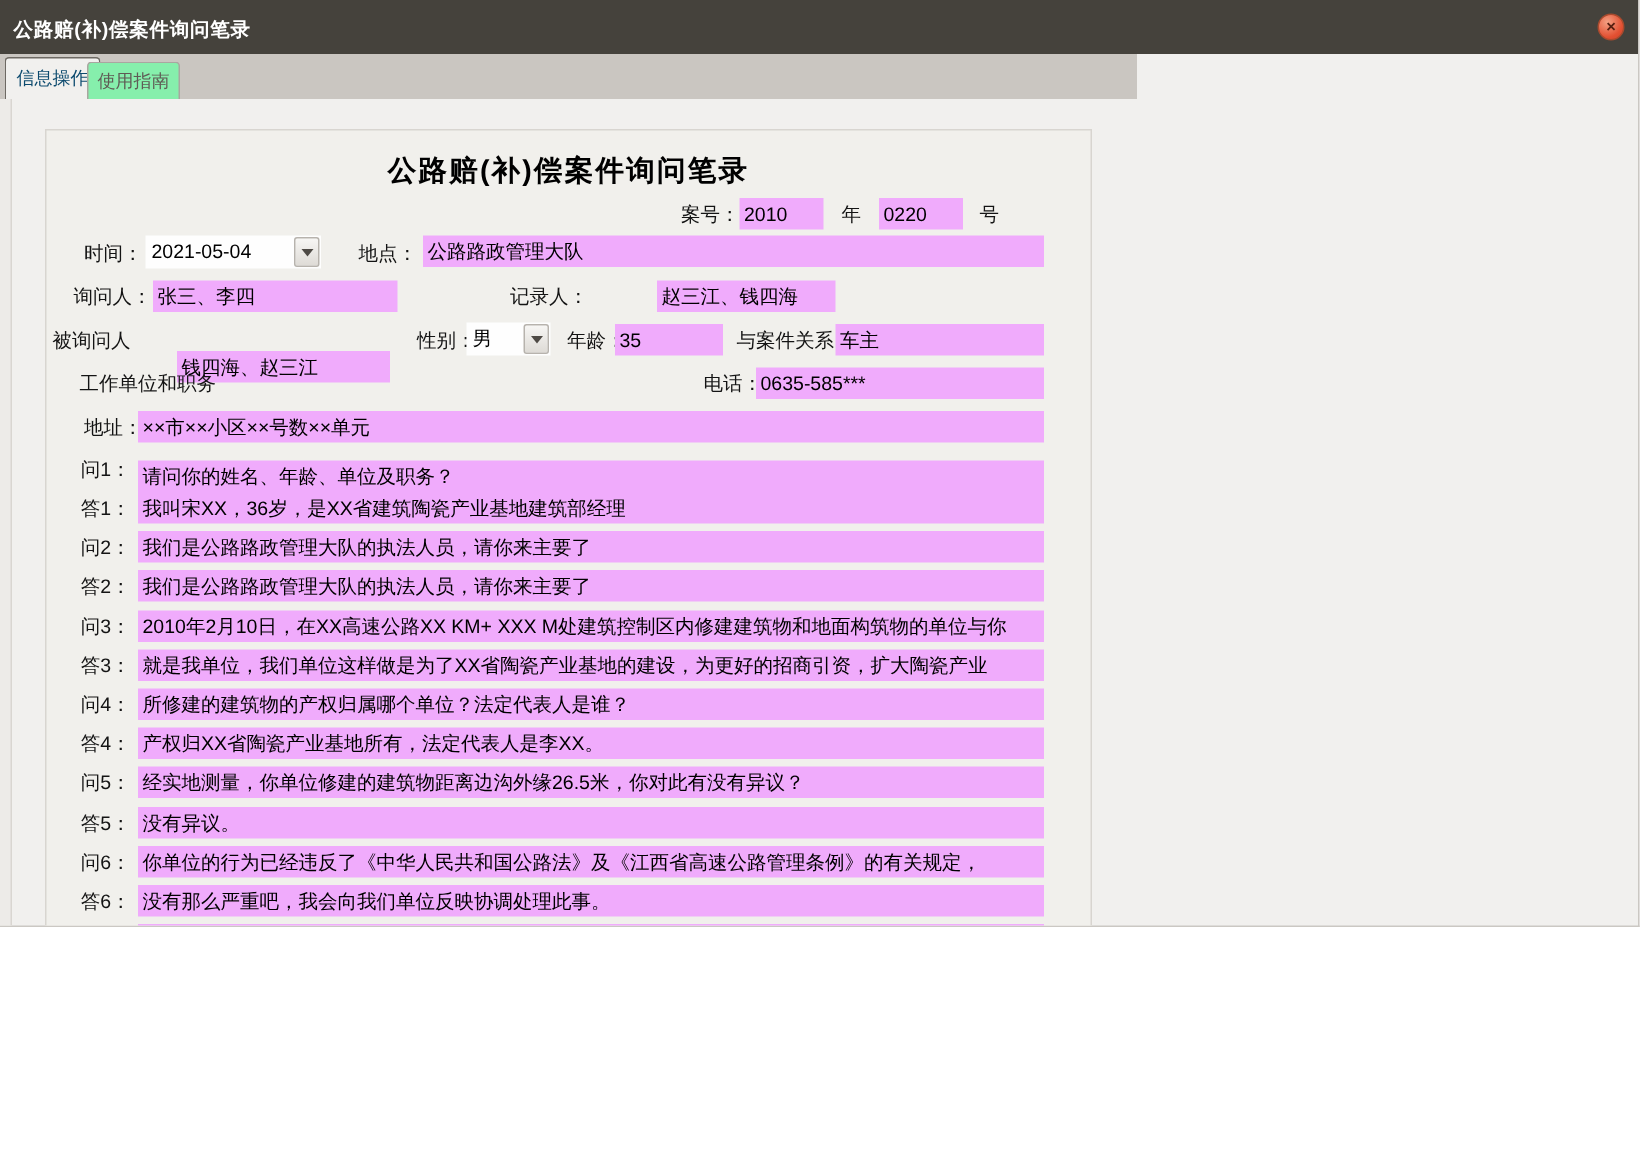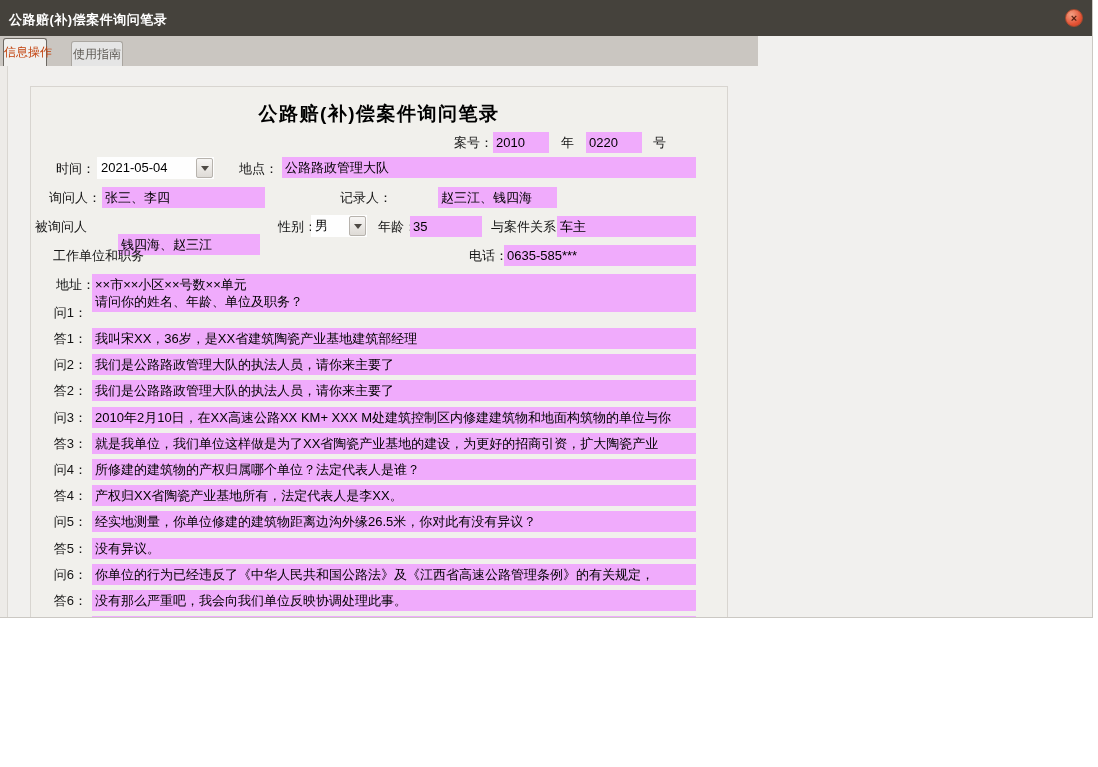--- a/index.html
+++ b/index.html
@@ -17,25 +17,25 @@
   .close-btn { position:absolute; right:9px; top:9px; width:18px; height:18px;
     border-radius:50%; border:1px solid #a84a2e;
     background:radial-gradient(circle at 35% 30%, #f4a184, #e25032 65%, #cd4227);
     color:#541e10; font-size:11px; font-weight:bold; text-align:center;
     line-height:16px; cursor:pointer; }
 
   .tabstrip { position:absolute; left:0; top:36px; width:758px; height:30px;
     background:#cac6c1; }
   .tab { position:absolute; text-align:center; font-size:12px;
     border-radius:3px 3px 0 0; cursor:pointer; white-space:nowrap; }
-  .tab.active { left:3px; top:2px; width:44px; height:28px; line-height:27px;
+  .tab.active { left:3px; top:2px; width:64px; height:28px; line-height:27px;
     background:#f1f0ee; border:1px solid #6d6963; border-bottom:none;
-    color:#c2410c;text-align:center; }
-  .tab.inactive { left:71px; top:5px; width:52px; height:25px; line-height:24px;
-    background:#e5e5e5; border:1px solid #aaa6a0; border-bottom:none;
+    color:#0c4a6e;text-align:center; }
+  .tab.inactive { left:58px; top:5px; width:62px; height:25px; line-height:24px;
+    background:#86efac; border:1px solid #aaa6a0; border-bottom:none;
     color:#5f5b55; }
 
   .left-gutter { position:absolute; left:0; top:66px; width:8px; height:552px;
     background:#edebe8; border-right:1px solid #d9d6d1; }
 
   .panel { position:absolute; left:30px; top:86px; width:698px; height:560px;
     background:#f1f0ec; border:1px solid #d8d5d0; }
 
   .form-title { position:absolute; left:0; right:0; top:14px; text-align:center;
     font-size:19px; font-weight:bold; color:#000; letter-spacing:1.5px;
@@ -116,21 +116,21 @@
     <div class="inp" style="left:526px; top:129px; width:139px;">车主</div>
 
     <span class="lbl" style="left:22px; top:158px;">工作单位和职务</span>
     <span class="lbl" style="left:438px; top:158px;">电话：</span>
     <div class="inp" style="left:473px; top:158px; width:192px;">0635-585***</div>
 
     <span class="lbl" style="left:25px; top:187px;">地址：</span>
     <div class="inp" style="left:61px; top:187px; width:604px;">××市××小区××号数××单元</div>
 
     <span class="qlabel" style="top:215px;">问1：</span>
-    <div class="inp qinput" style="top:204px;">请问你的姓名、年龄、单位及职务？</div>
+    <div class="inp qinput" style="top:220px;">请问你的姓名、年龄、单位及职务？</div>
 
     <span class="qlabel" style="top:241px;">答1：</span>
     <div class="inp qinput" style="top:241px;">我叫宋XX，36岁，是XX省建筑陶瓷产业基地建筑部经理</div>
 
     <span class="qlabel" style="top:267px;">问2：</span>
     <div class="inp qinput" style="top:267px;">我们是公路路政管理大队的执法人员，请你来主要了</div>
 
     <span class="qlabel" style="top:293px;">答2：</span>
     <div class="inp qinput" style="top:293px;">我们是公路路政管理大队的执法人员，请你来主要了</div>
 

